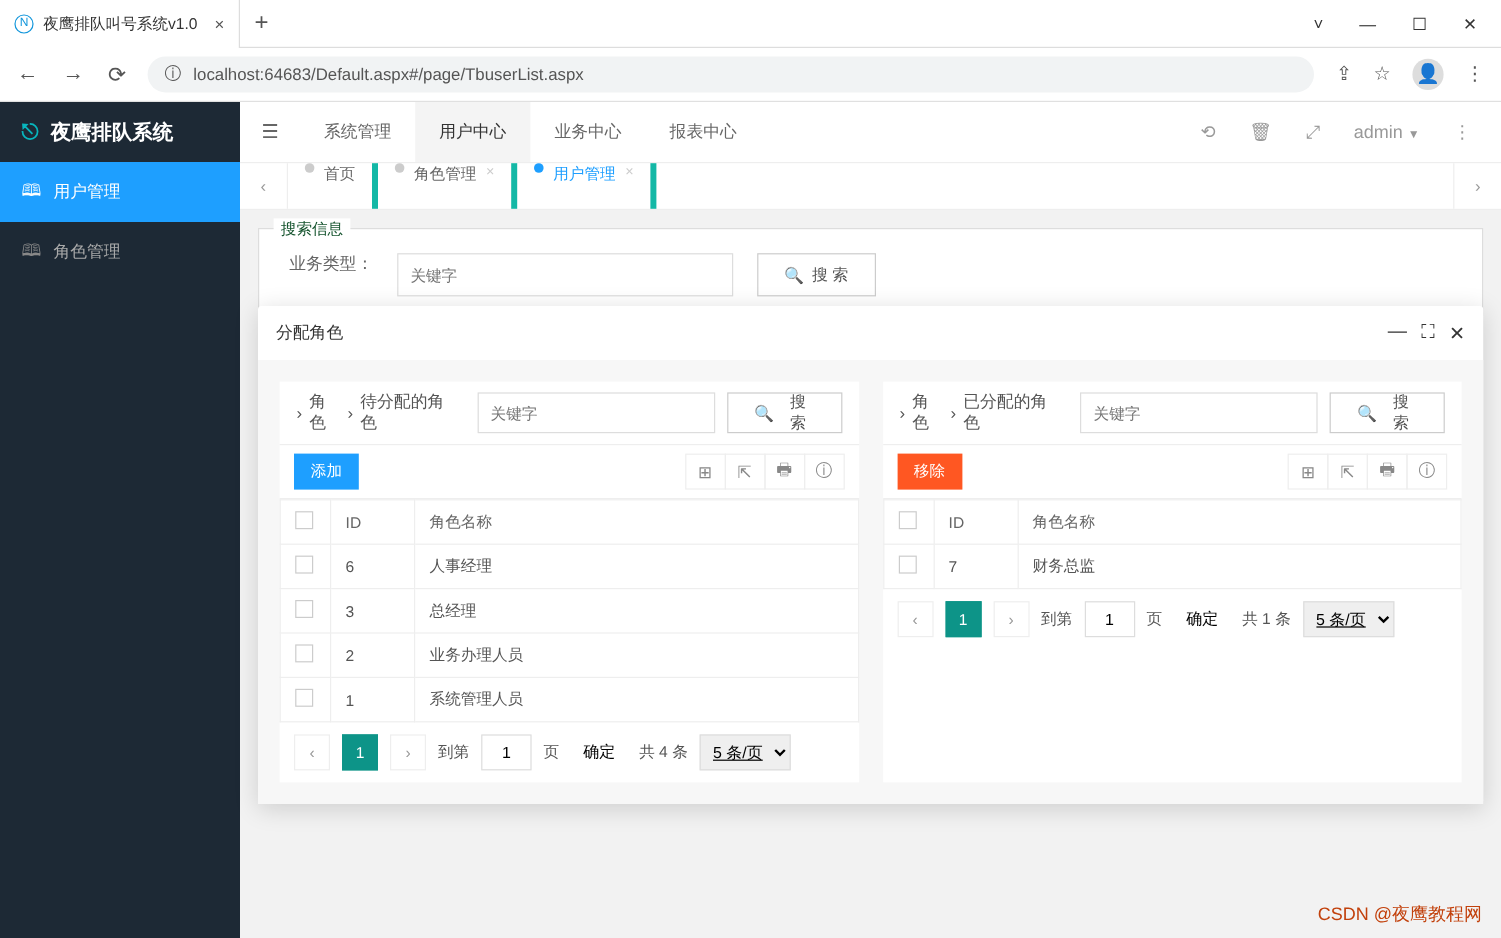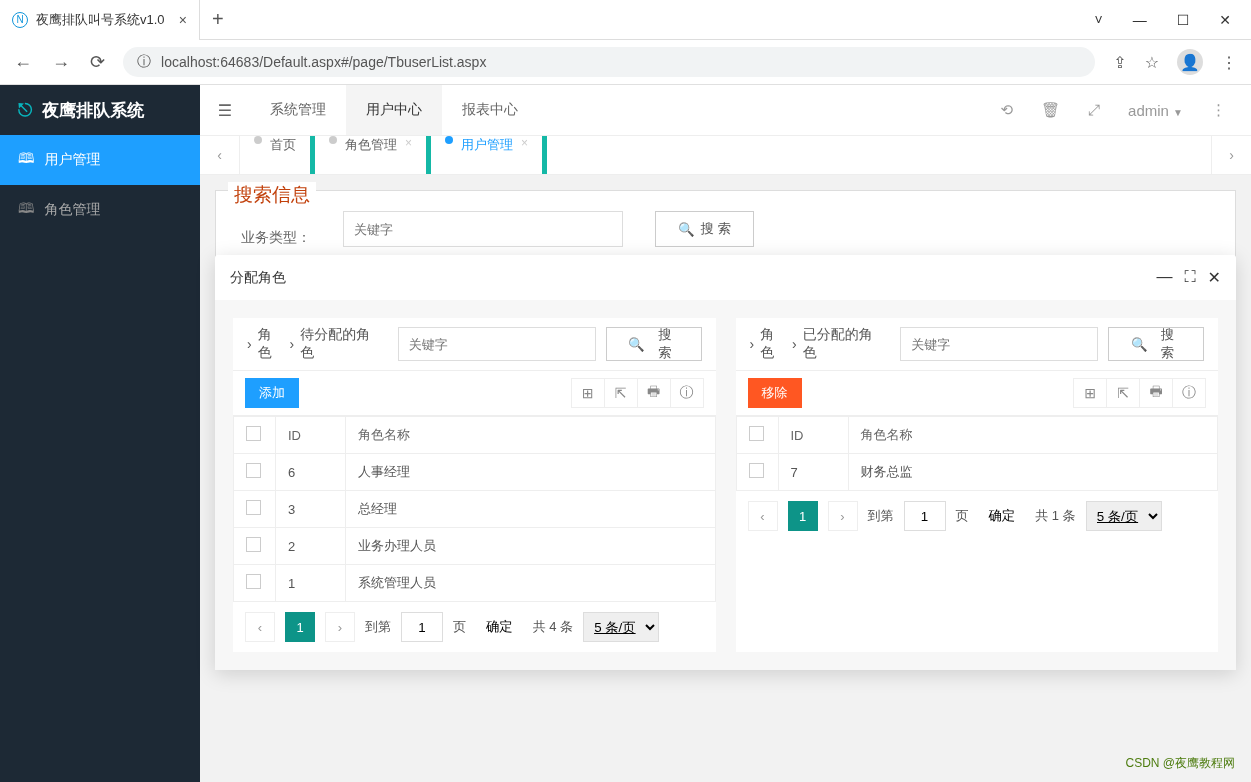--- a/index.html
+++ b/index.html
@@ -29,22 +29,22 @@
 .topnav-right { margin-left: auto; display: flex; align-items: center; gap: 28px; padding-right: 25px; color: #999; font-size: 15px; }
 .tabs-bar { height: 40px; background: #fff; border-top: 1px solid #eee; border-bottom: 1px solid #eee; display: flex; align-items: center; }
 .tab-scroll { width: 40px; text-align: center; color: #999; font-size: 14px; border-right: 1px solid #eee; height: 100%; display: flex; align-items: center; justify-content: center; }
 .tab-scroll.right { margin-left: auto; border-left: 1px solid #eee; border-right: none; }
 .page-tab { padding: 0 14px; display: flex; gap: 8px; height: 100%; border-right: 5px solid #14b8a6; font-size: 13px; color: #666; }
 .dot { width: 8px; height: 8px; border-radius: 50%; background: #ccc; display: inline-block; }
 .dot.active { background: #1e9fff; }
 .page-tab .x { color: #ccc; font-size: 12px; }
 .content { padding: 15px; position: relative; flex: 1; }
 .search-panel { border: 1px solid #ddd; background: #fff; padding: 0; position: relative; }
-.fieldset-label { position: absolute; top: -9px; left: 12px; background: #fff; padding: 0 6px; color: #c2410c; font-size: 19px; }
-.search-row { padding: 20px 25px 15px; display: flex; align-items: flex-end; gap: 32px; }
+.fieldset-label { position: absolute; top: -9px; left: 12px; background: #fff; padding: 0 6px; color: #14532d; font-size: 13px; }
+.search-row { padding: 20px 25px 15px; display: flex; align-items: flex-start; gap: 20px; }
 .label { color: #666; font-size: 14px; }
 .select { width: 180px; height: 36px; border: 1px solid #ddd; display: flex; align-items: center; padding: 0 10px; justify-content: space-between; color: #666; }
 .input { height: 36px; border: 1px solid #ddd; padding: 0 10px; font-size: 13px; }
 .input.narrow { width: 280px; }
 .search-btn { height: 36px; padding: 0 22px; border: 1px solid #ccc; background: #fff; display: flex; align-items: center; gap: 6px; cursor: pointer; color: #555; }
 .modal { position: absolute; top: 80px; left: 15px; right: 15px; background: #fff; box-shadow: 0 4px 20px rgba(0,0,0,0.15); border-radius: 3px; }
 .modal-header { height: 45px; display: flex; align-items: center; padding: 0 15px; color: #333; font-size: 14px; }
 .modal-header-icons { margin-left: auto; display: flex; gap: 12px; color: #333; font-size: 16px; }
 .modal-body { padding: 18px; display: flex; gap: 20px; background: #f7f7f7; }
 .panel { flex: 1; background: #fff; }
@@ -60,21 +60,21 @@
 .table { width: 100%; border-collapse: collapse; }
 .table th, .table td { border: 1px solid #eee; padding: 9px 12px; text-align: left; font-weight: normal; color: #555; font-size: 13px; }
 .table th { color: #666; }
 .chk { width: 15px; height: 15px; border: 1px solid #ccc; display: inline-block; }
 .pager { height: 50px; display: flex; align-items: center; padding: 0 12px; gap: 10px; font-size: 13px; color: #555; }
 .pg-btn { width: 30px; height: 30px; border: 1px solid #eee; display: flex; align-items: center; justify-content: center; color: #999; }
 .pg-btn.active { background: #0d9488; border-color: #0d9488; color: #fff; }
 .pg-input { width: 42px; height: 30px; border: 1px solid #ddd; text-align: center; }
 .pg-confirm { padding: 5px 10px; border: none; background: none; cursor: pointer; }
 .pg-select { height: 30px; border: 1px solid #ddd; padding: 0 6px; text-decoration: underline; }
-.watermark { position: fixed; bottom: 10px; right: 16px; color: #4d7c0f; font-size: 12px; }
+.watermark { position: fixed; bottom: 10px; right: 16px; color: #c2410c; font-size: 15px; }
 .caret { font-size: 10px; color: #999; }
 </style>
 </head>
 <body>
 
 <div class="browser-chrome">
   <div class="tab">
     <span class="tab-icon">N</span>
     <span>夜鹰排队叫号系统v1.0</span>
     <span class="tab-close" style="margin-left:auto">×</span>
@@ -123,20 +123,23 @@
   </div>
 
   <div class="main">
     <div class="topnav">
       <div class="topnav-toggle">☰</div>
       <div class="topnav-item">
           <span>系统管理</span>
         </div>
       <div class="topnav-item active">
           <span>用户中心</span>
+        </div>
+      <div class="topnav-item">
+          <span>业务中心</span>
         </div>
       <div class="topnav-item">
           <span>报表中心</span>
         </div>
       <div class="topnav-right">
         <span>⟲</span>
         <span>🗑</span>
         <span>⤢</span>
         <span><span>admin</span> <span class="caret">▼</span></span>
         <span>⋮</span>

